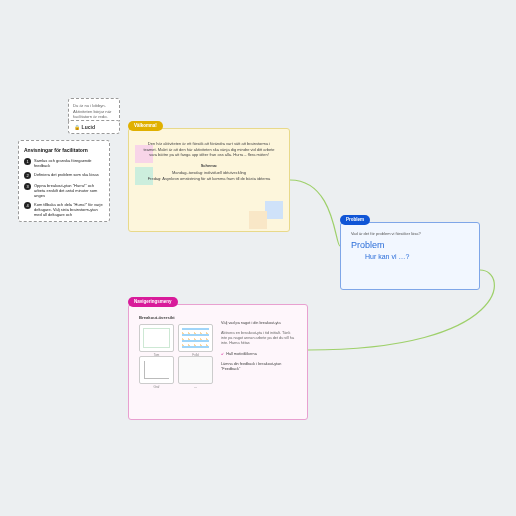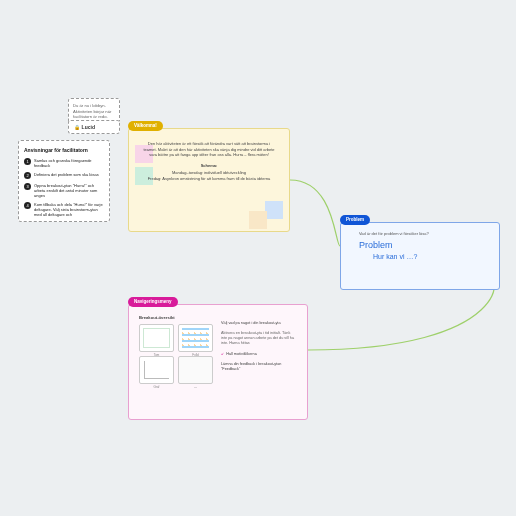--- a/index.html
+++ b/index.html
@@ -21,21 +21,21 @@
 .welcome{left:128px;top:128px;width:162px;height:104px;background:#fdf6dc;border:1px solid #e8d98a;padding:12px 14px;color:#444;text-align:center}
 .welcome .tag{background:#e0b000}
 .sq{position:absolute;width:18px;height:18px}
 .sq1{background:#f8d5e8;left:6px;top:16px}
 .sq2{background:#cceedd;left:6px;top:38px}
 .sq3{background:#cfe2f9;right:6px;top:72px}
 .sq4{background:#f9e7c7;right:22px;top:82px}
 .wt{position:relative;z-index:2;font-size:4px;line-height:1.4}
 .wt b{display:block;margin:5px 0 2px}
 
-.prob{left:340px;top:222px;width:160px;height:68px;background:#f2f7ff;border:1px solid #7fa6e8;padding:8px 18px}
+.prob{left:340px;top:222px;width:140px;height:68px;background:#f2f7ff;border:1px solid #7fa6e8;padding:8px 10px}
 .prob .tag{background:#1055d6}
 .prob .q{font-size:4px;color:#555;margin-bottom:3px}
 .prob .big{font-size:9px;color:#2a6dd9;font-weight:400}
 .prob .sub{font-size:7px;color:#2a6dd9;margin-left:14px}
 
 .bs{left:128px;top:304px;width:180px;height:116px;background:#fef6fb;border:1px solid #e8a0d0;padding:10px}
 .bs .tag{background:#d81b9a}
 .bs-inner{display:flex;gap:8px}
 .thumbs{width:74px}
 .th-title{font-size:4.2px;font-weight:600;color:#444;margin-bottom:3px}

